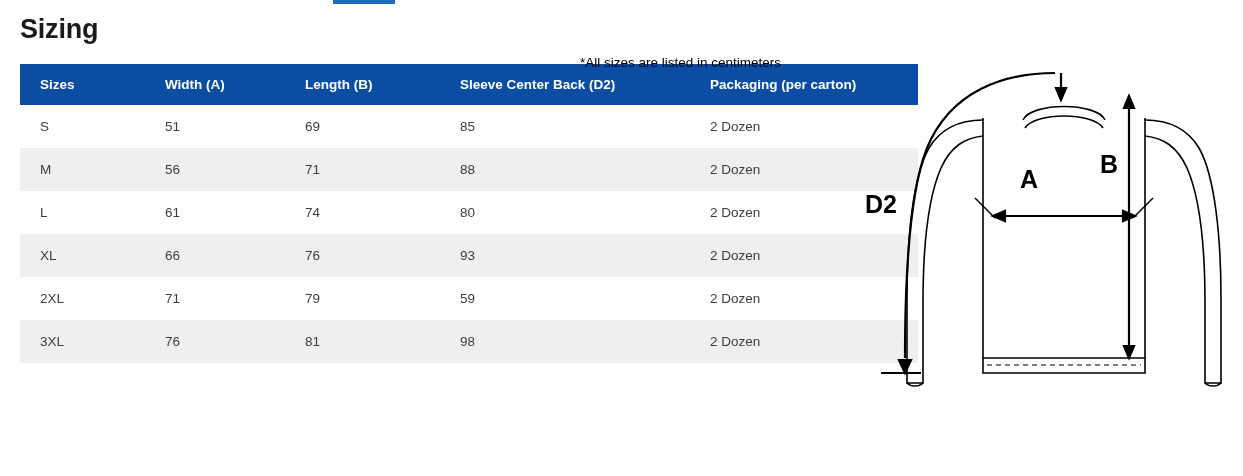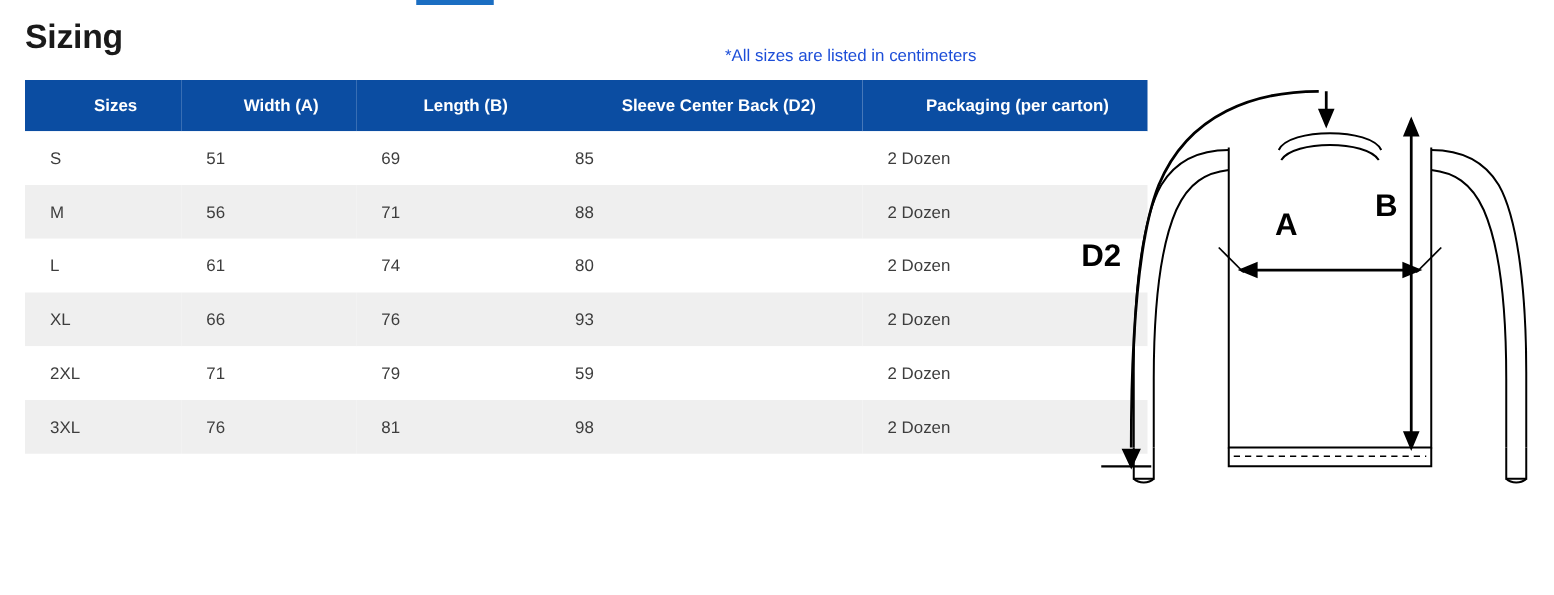--- a/index.html
+++ b/index.html
@@ -43,37 +43,37 @@
     left: 0;
     top: 0;
     font-size: 27px;
     font-weight: bold;
     color: #1a1a1a;
     letter-spacing: -0.2px;
   }
   .units-note {
     position: absolute;
     left: 560px;
-    top: 23px;
+    top: 41px;
     font-size: 13.5px;
-    color: #1d4ed8;
+    color: #000000;
     white-space: nowrap;
   }
   table.sizing {
     border-collapse: collapse;
     width: 798px;
     table-layout: fixed;
     margin-top: 8px;
   }
   table.sizing thead th {
     background: #0b4da2;
     color: #ffffff;
     font-size: 13.5px;
     font-weight: bold;
-    text-align: center;
+    text-align: left;
     padding: 13px 0 13px 20px;
     height: 14px;
     white-space: nowrap;
   }
   table.sizing tbody td {
     font-size: 13.5px;
     color: #3d3d3d;
     padding: 14px 0 14px 20px;
     height: 14px;
     border: none;

